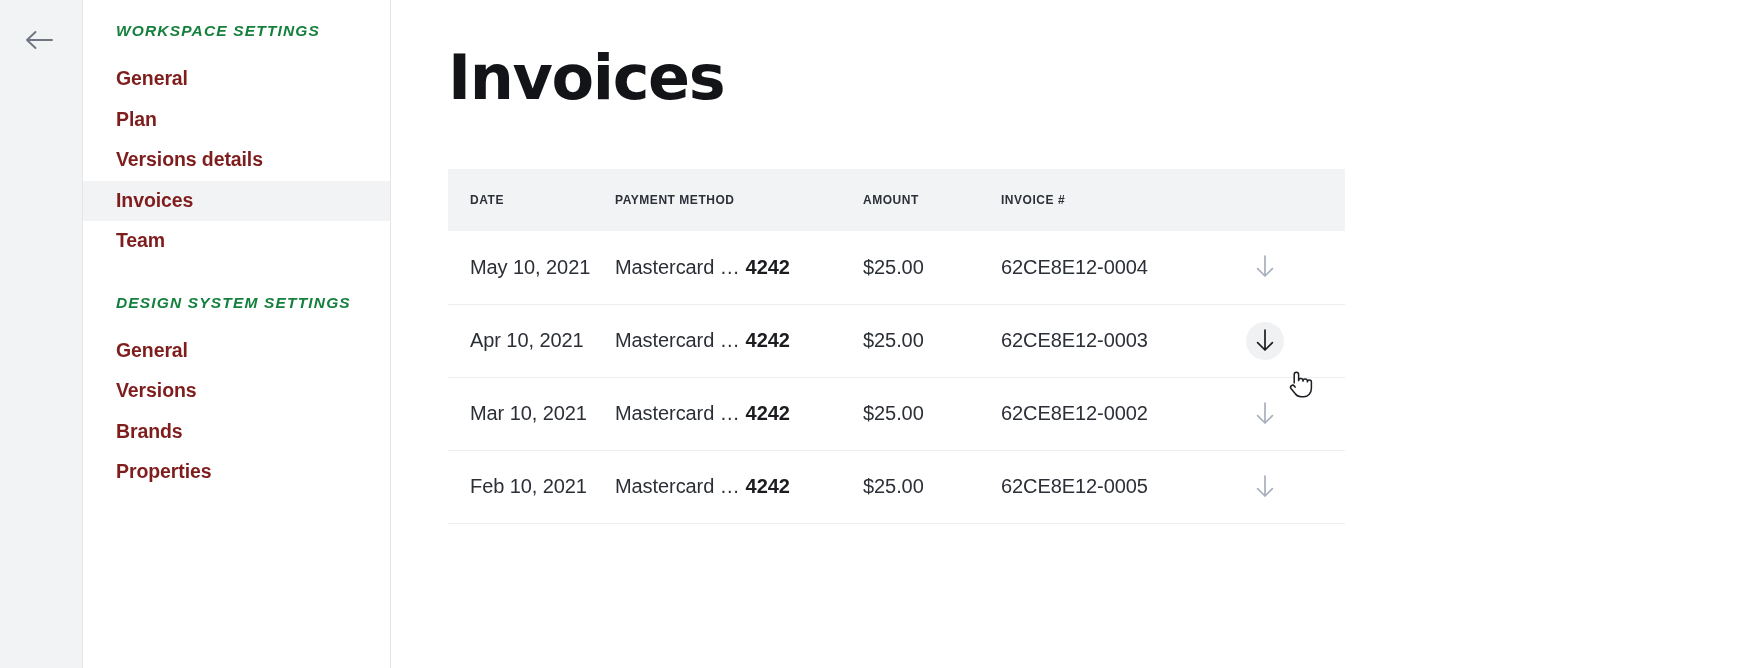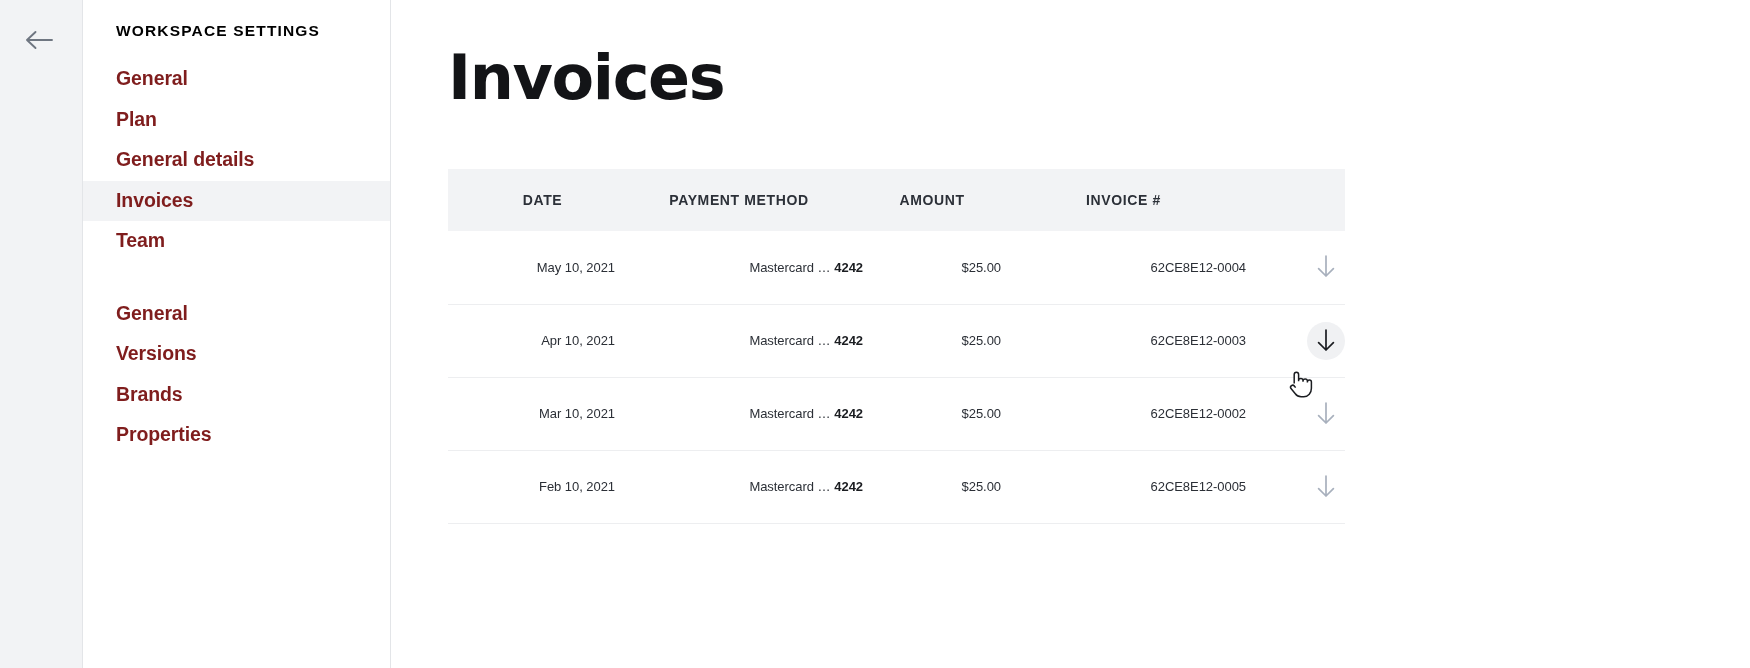--- a/index.html
+++ b/index.html
@@ -56,25 +56,26 @@
     padding-top: 22px;
     position: relative;
   }
 
   .nav-group { margin-bottom: 0; }
 
   .group-title {
     font-size: 15.5px;
     font-weight: 700;
     letter-spacing: 0.075em;
-    color: #000000;
+    color: #15803d;
     padding: 0 0 0 33px;
     margin-bottom: 19px;
     text-transform: uppercase;
     white-space: nowrap;
+    font-style: italic;
   }
 
   .nav-item {
     display: block;
     font-size: 19.5px;
     font-weight: 700;
     color: #7f1d1d;
     line-height: 1;
     padding: 10px 0 11px 33px;
     cursor: pointer;
@@ -108,41 +109,40 @@
 
   
   .table {
     width: 897px;
     border-collapse: collapse;
     table-layout: fixed;
   }
 
   .table thead th {
     background: #f2f3f5;
-    font-size: 14px;
+    font-size: 12px;
     font-weight: 700;
     letter-spacing: 0.045em;
     color: #2c3038;
-    text-align: center;
+    text-align: left;
     height: 62px;
     vertical-align: middle;
     text-transform: uppercase;
     white-space: nowrap;
   }
 
   .table tbody td {
-    font-size: 13px;
+    font-size: 20px;
     font-weight: 400;
     color: #2b2f36;
     height: 73px;
     vertical-align: middle;
     border-bottom: 1px solid #edeef0;
     white-space: nowrap;
     letter-spacing: -0.004em;
-    text-align: right;
   }
 
   .table tbody tr:last-child td { border-bottom: 1px solid #edeef0; }
 
   
   .col-date      { width: 167px; padding-left: 22px; }
   .col-method    { width: 248px; }
   .col-amount    { width: 138px; }
   .col-invoice   { width: 245px; }
   .col-action    { width: 99px; }
@@ -192,28 +192,29 @@
       </span>
     </div>
   </div>
 
   <nav class="sidebar">
 
     <div class="nav-group">
       <div class="group-title">WORKSPACE SETTINGS</div>
       <div class="nav-item">General</div>
       <div class="nav-item">Plan</div>
-      <div class="nav-item">General details</div>
+      <div class="nav-item">Versions details</div>
       <div class="nav-item active">Invoices</div>
       <div class="nav-item">Team</div>
     </div>
 
     <div class="group-gap"></div>
 
     <div class="nav-group">
+      <div class="group-title">DESIGN SYSTEM SETTINGS</div>
       <div class="nav-item">General</div>
       <div class="nav-item">Versions</div>
       <div class="nav-item">Brands</div>
       <div class="nav-item">Properties</div>
     </div>
 
   </nav>
 
   <main class="main">
 

